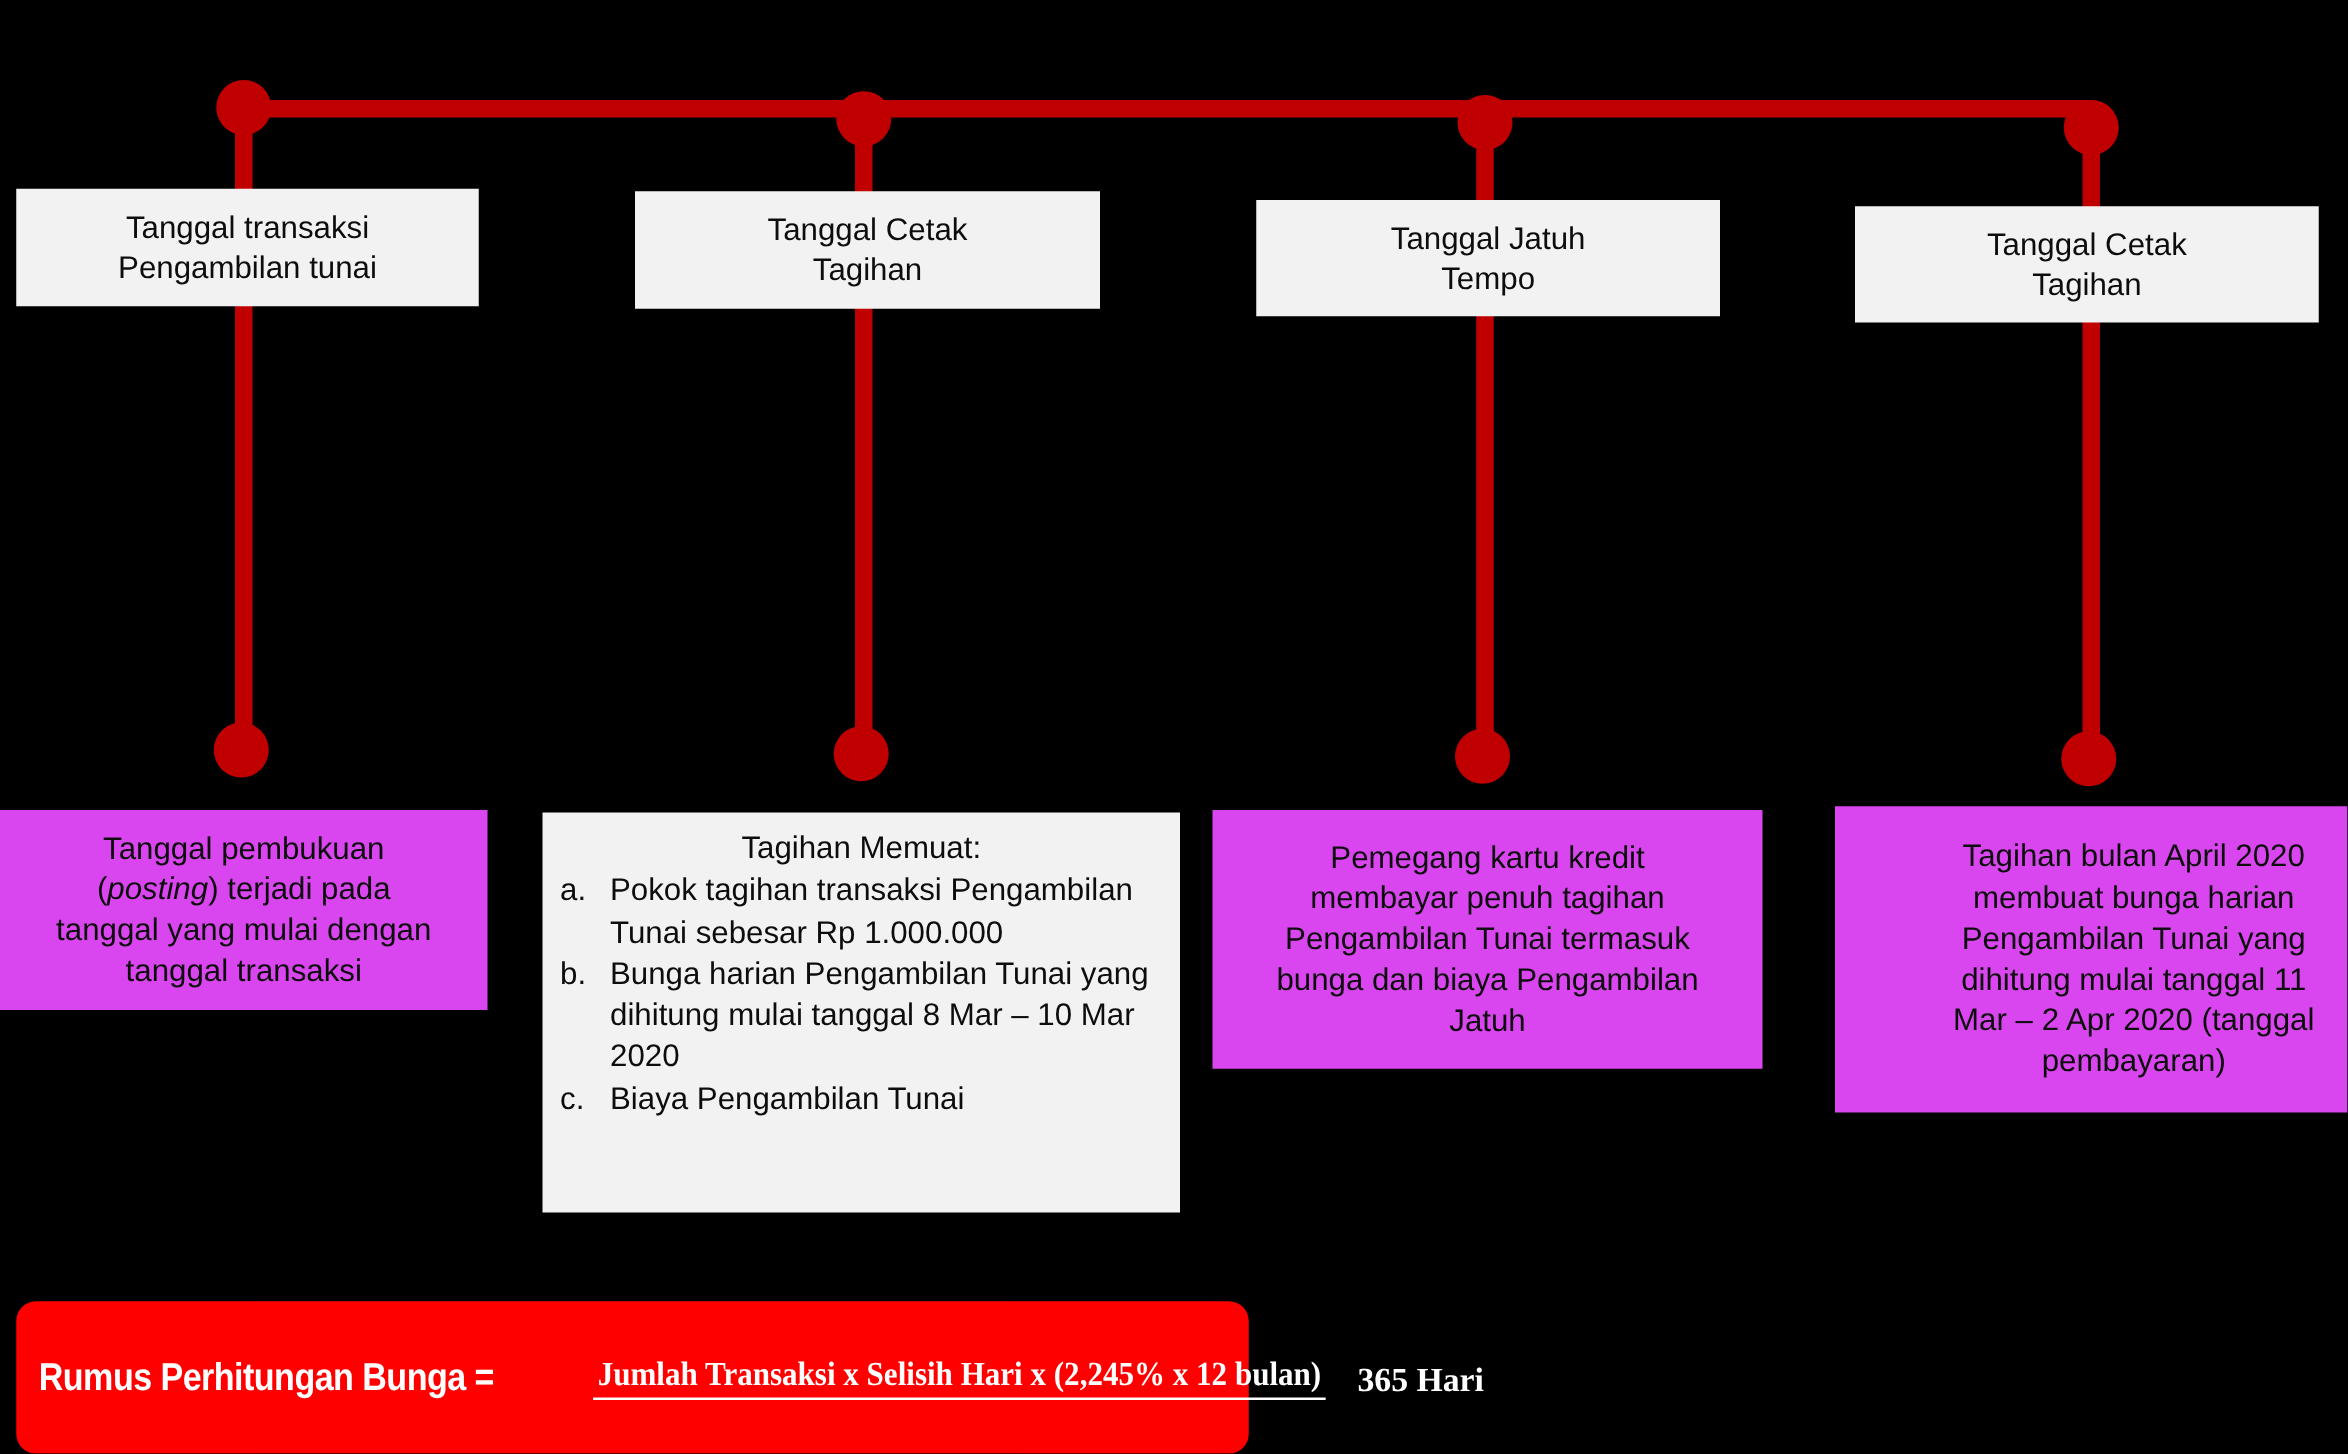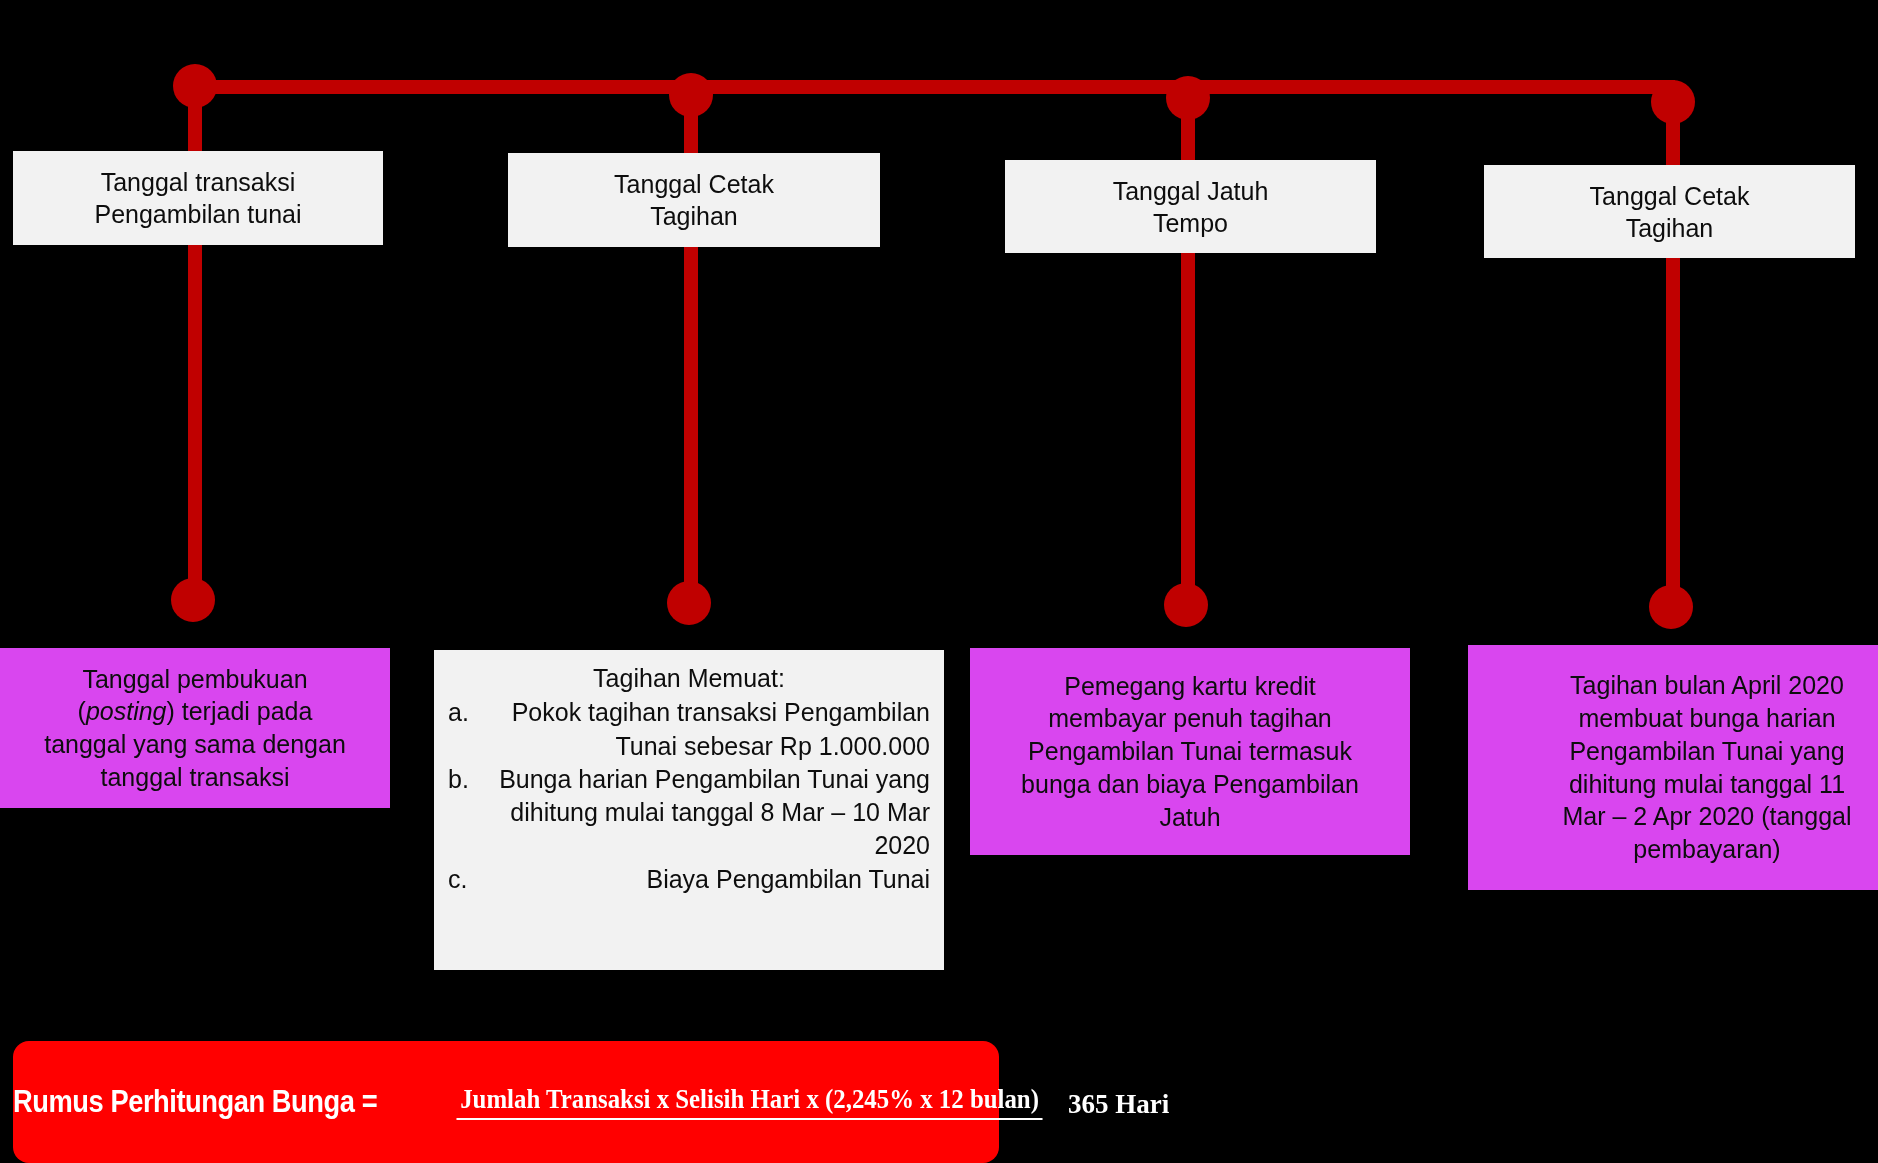--- a/index.html
+++ b/index.html
@@ -97,33 +97,34 @@
   .listbox li {
     display: flex;
     align-items: flex-start;
     margin: 0;
   }
   .listbox li .marker {
     width: 40px;
     flex: 0 0 40px;
     text-align: left;
   }
-  .listbox li .itxt { flex: 1 1 auto; text-align: right; }
+  .listbox li .itxt { flex: 1 1 auto; text-align: left; }
 
   
   .formula-bar {
     position: absolute;
     left: 13px;
     top: 1041px;
     width: 986px;
     height: 122px;
     background: #FF0000;
     border-radius: 16px;
     display: flex;
     align-items: center;
+    padding-left: 18px;
     box-sizing: border-box;
     color: #FFFFFF;
   }
   .formula-label {
     font-family: "Liberation Sans Narrow", "Liberation Sans", sans-serif;
     font-weight: bold;
     font-size: 31px;
     letter-spacing: -0.5px;
     white-space: nowrap;
     transform: scaleX(0.88);
@@ -193,21 +194,21 @@
   </div>
 
   <div class="box" style="left:1484px; top:165px; width:371px; height:93px;">
     <span class="line">Tanggal Cetak</span>
     <span class="line">Tagihan</span>
   </div>
 
   <div class="lowbox" style="left:0px; top:648px; width:390px; height:160px;">
     <span class="line">Tanggal pembukuan</span>
     <span class="line">(<em class="posting">posting</em>) terjadi pada</span>
-    <span class="line">tanggal yang sama dengan</span>
+    <span class="line">tanggal yang mulai dengan</span>
     <span class="line">tanggal transaksi</span>
   </div>
 
   <div class="listbox" style="left:434px; top:650px; width:510px; height:320px;">
     <span class="lb-title">Tagihan Memuat:</span>
     <ol>
       <li>
         <span class="marker">a.</span>
         <span class="itxt">Pokok tagihan transaksi Pengambilan Tunai sebesar Rp 1.000.000</span>
       </li>

